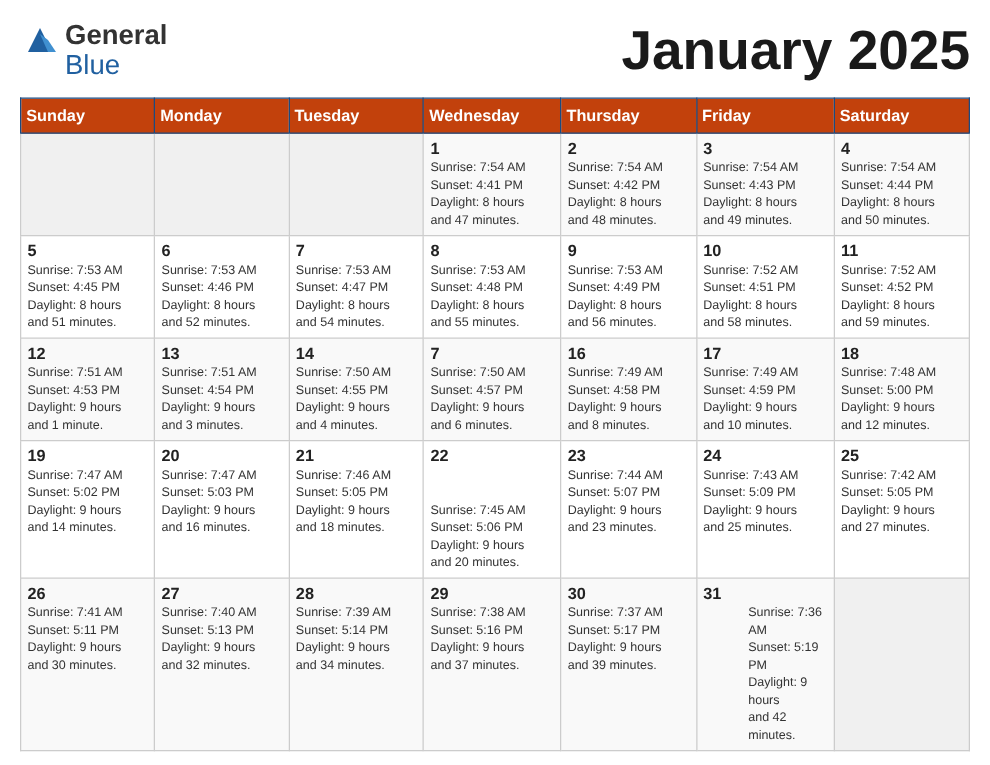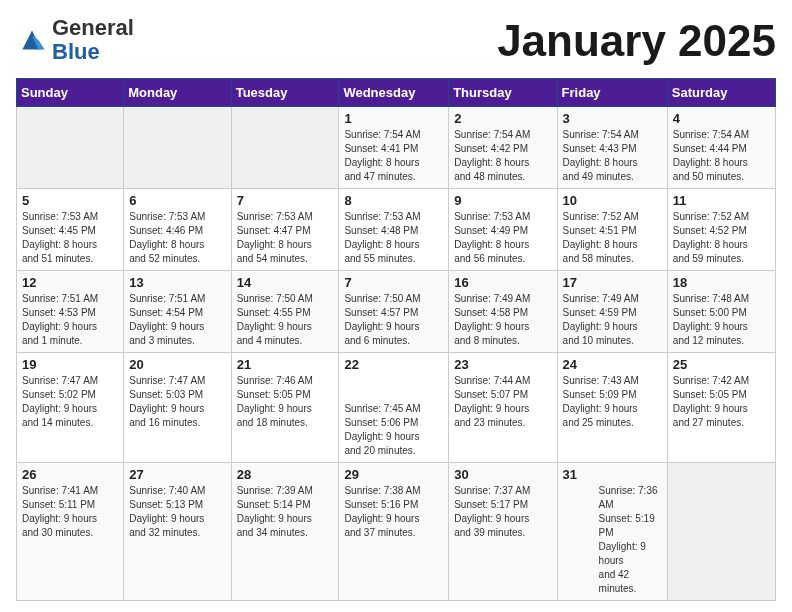--- a/index.html
+++ b/index.html
@@ -11,30 +11,30 @@
       padding: 16px;
     }
     .header {
       display: flex;
       align-items: flex-start;
       justify-content: space-between;
       margin-bottom: 12px;
     }
     .logo {
       display: flex;
-      align-items: center;
+      align-items: flex-start;
     }
     .logo-text {
       font-size: 22px;
       font-weight: bold;
       color: #1a1a1a;
       line-height: 1.1;
     }
     .logo-text .general { color: #333; font-weight: bold; }
-    .logo-text .blue { color: #2060a0; font-weight: bold; }
+    .logo-text .blue { color: #2060a0; font-weight: normal; }
     .logo-icon {
       width: 32px;
       height: 32px;
       margin-right: 4px;
     }
     .title-area {
       text-align: right;
     }
     .month-title {
       font-size: 44px;
@@ -44,21 +44,21 @@
     .subtitle {
       font-size: 15px;
       color: #333;
     }
     .calendar {
       width: 100%;
       border-collapse: collapse;
       border: 1px solid #ccc;
     }
     .calendar th {
-      background: #4c1d95;
+      background: #c2410c;
       color: #fff;
       font-size: 13px;
       font-weight: bold;
       padding: 6px 4px;
       text-align: left;
       border: 1px solid #1a4a80;
     }
     .calendar td {
       vertical-align: top;
       padding: 4px 5px;

